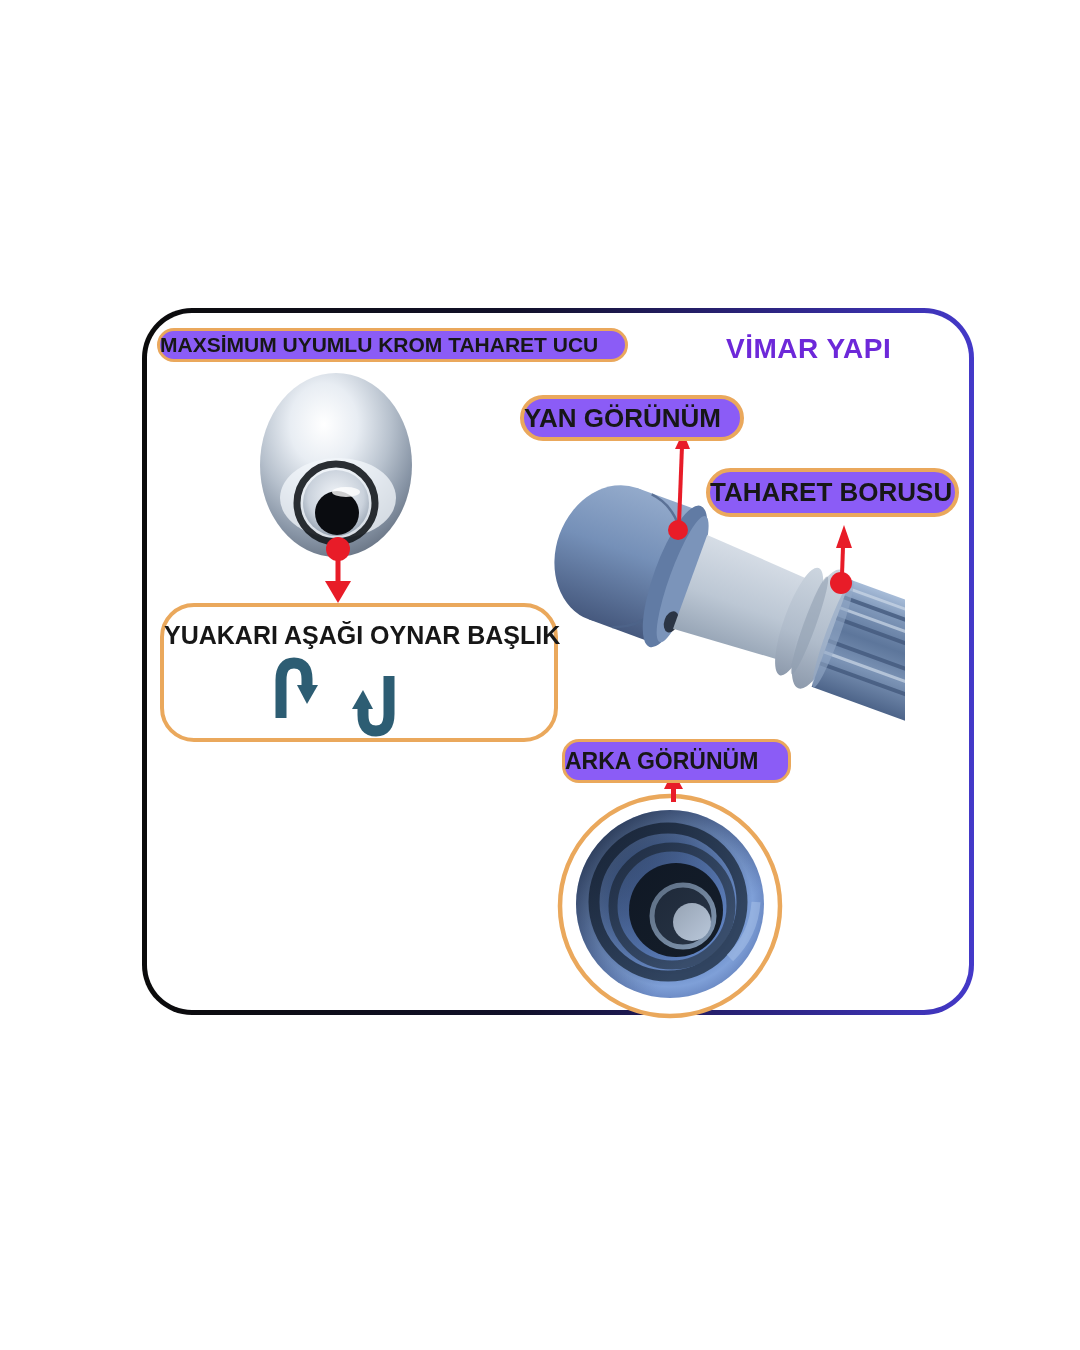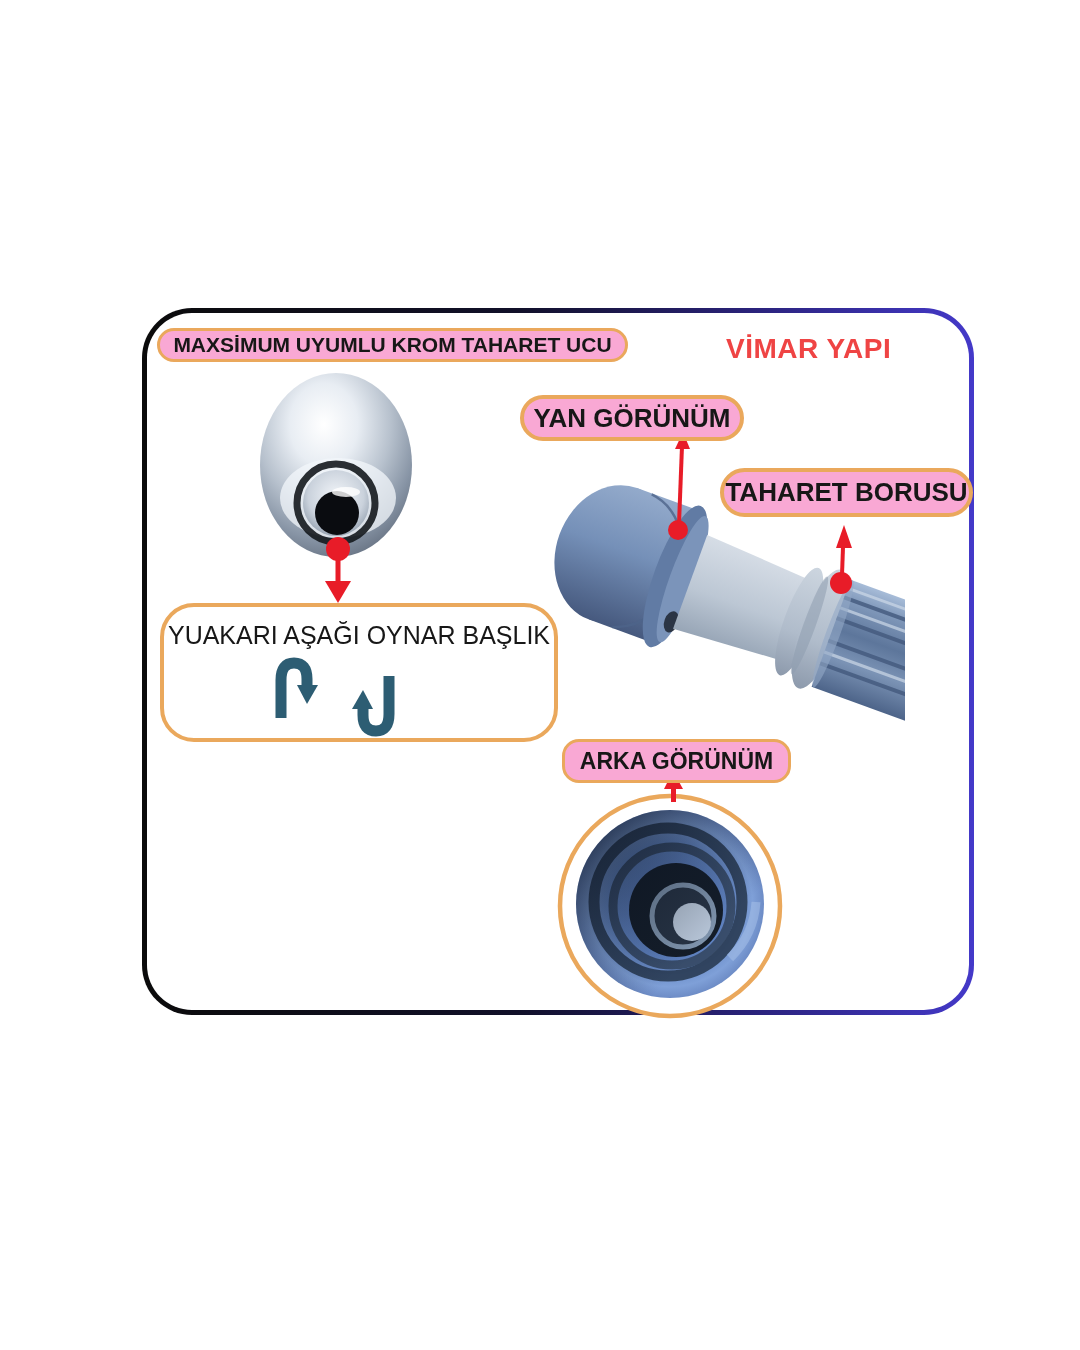--- a/index.html
+++ b/index.html
@@ -12,40 +12,40 @@
     position:absolute;left:142px;top:308px;width:832px;height:707px;
     border-radius:50px;
     background:linear-gradient(90deg,#0b0b0b 0%,#111029 45%,#2c2480 75%,#4439c9 100%);
     box-sizing:border-box;
   }
   .frame-inner{
     position:absolute;left:5px;top:5px;right:5px;bottom:5px;
     background:#ffffff;border-radius:45px;
   }
   .pill{
-    position:absolute;box-sizing:border-box;background:#f9a8d4;
+    position:absolute;box-sizing:border-box;background:#8b5cf6;
     border:3px solid #eaa85c;border-radius:26px;
-    display:flex;align-items:center;justify-content:center;
+    display:flex;align-items:center;justify-content:flex-start;
     color:#171717;font-weight:700;white-space:nowrap;
   }
   .pill-title{left:157px;top:328px;width:471px;height:34px;font-size:21px;border-radius:18px;}
   .pill-side{left:520px;top:395px;width:224px;height:46px;font-size:26px;border-radius:24px;border-width:4px;}
-  .pill-pipe{left:706px;top:468px;width:253px;height:49px;font-size:26px;border-radius:25px;border-width:4px;margin-left:14px;}
+  .pill-pipe{left:706px;top:468px;width:253px;height:49px;font-size:26px;border-radius:25px;border-width:4px;}
   .pill-back{left:562px;top:739px;width:229px;height:44px;font-size:23px;border-radius:17px;}
   .brand{
     position:absolute;left:726px;top:333px;width:180px;height:32px;
-    color:#ef4444;font-weight:700;font-size:28px;letter-spacing:0.5px;white-space:nowrap;
+    color:#6d28d9;font-weight:700;font-size:28px;letter-spacing:0.5px;white-space:nowrap;
   }
   .head-box{
     position:absolute;left:160px;top:603px;width:398px;height:139px;box-sizing:border-box;
     border:4px solid #eaa85c;border-radius:34px;background:#ffffff;
   }
   .head-box-label{
     position:absolute;left:0;top:14px;width:100%;text-align:center;
-    color:#171717;font-weight:400;font-size:25px;white-space:nowrap;
+    color:#171717;font-weight:700;font-size:25px;white-space:nowrap;
   }
   .abs{position:absolute;}
 </style>
 </head>
 <body>
 
 <div class="page">
 
   <div class="frame">
     <div class="frame-inner"></div>

